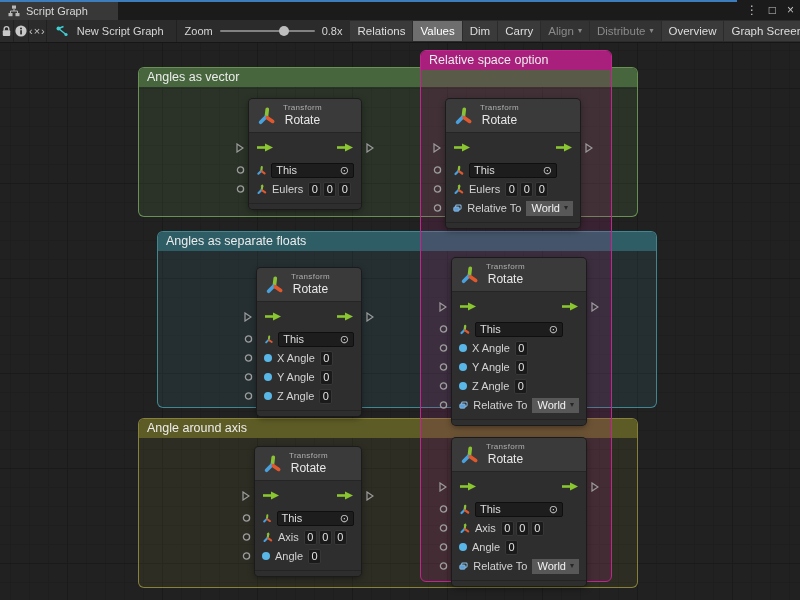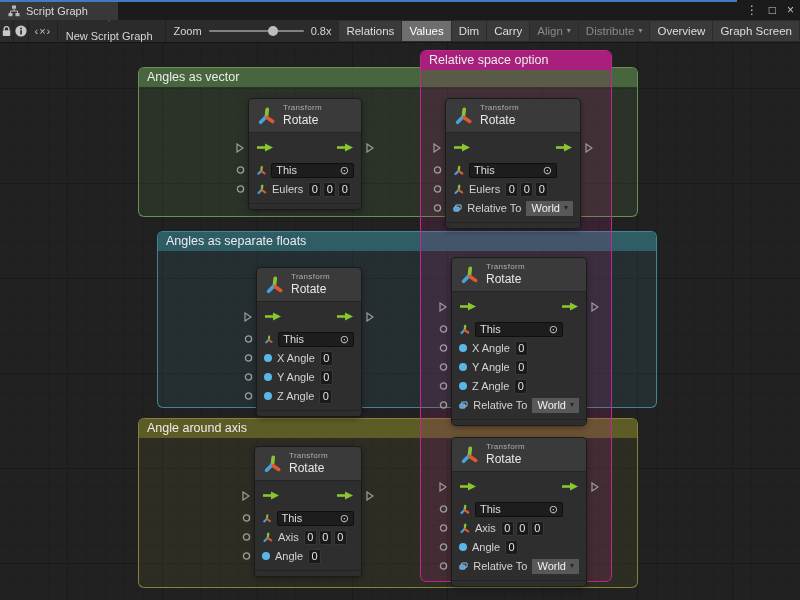--- a/index.html
+++ b/index.html
@@ -16,21 +16,21 @@
   .win-controls span { cursor:default; }
 
   
   .toolbar { height:23px; background:#2b2b2b; border-bottom:1px solid #161616;
     display:flex; align-items:center; flex-wrap:nowrap; white-space:nowrap;
     font-size:11px; color:#d6d6d6; }
   .seg { height:100%; display:flex; align-items:center; justify-content:center;
     border-right:1px solid #212121; }
   .seg-ic { width:28px; }
   .seg-code { width:64px; color:#c3c3c3; font-size:11px; letter-spacing:1px; }
-  .seg-name { padding:0 12px 0 8px; gap:8px;flex-direction:column; }
+  .seg-name { padding:0 12px 0 8px; gap:8px; }
   .seg-zoom { padding:12px 8px; gap:7px; border-right:none; }
   .slider { position:relative; width:95px; height:2px; background:#828282; border-radius:1px; }
   .slider-knob { position:absolute; left:68%; top:50%; transform:translate(-50%,-50%);
     width:10px; height:10px; border-radius:50%; background:#bdbdbd; }
   .tb-buttons { display:flex; height:100%; align-items:stretch; }
   .btn { display:flex; align-items:center; gap:4px; background:#3a3a3a; color:#dedede;
     padding:0 7px; margin:1px 1px 1px 0; font-size:11.5px; }
   .btn.active { background:#6e6e6e; color:#ffffff; }
   .btn.disabled { background:#333333; color:#8a8a8a; }
   .caret { font-size:8px; line-height:8px; }
@@ -56,21 +56,21 @@
   .g-teal   .group-header { background:#2e5d66; }
   .g-olive  { background:rgba(150,145,60,0.11); border-color:rgba(165,158,65,0.75); z-index:2; }
   .g-olive  .group-header { background:#5e5c26; }
   .g-pink   { background:rgba(180,40,130,0.17); border-color:#c2258d; z-index:5; }
   .g-pink   .group-header { background:#a81f7c; }
 
   
   .node { position:absolute; z-index:10; background:#2e2e2e; border-radius:4px;
     box-shadow:0 0 0 1px #1b1b1b, 0 2px 7px rgba(0,0,0,0.45); }
   .node-header { background:#3a3a3a; border-radius:4px 4px 0 0; border-bottom:1px solid #252525;
-    display:flex; align-items:center; gap:7px; padding:4px 10px 4px 7px; }
+    display:flex; align-items:center; gap:7px; padding:4px 10px 4px 7px;text-align:center; }
   .nh-titles { display:flex; flex-direction:column; line-height:1.25; }
   .nh-kind { font-size:8px; color:#aeaeae; letter-spacing:.3px; }
   .nh-title { font-size:12px; color:#e8e8e8; }
   .node-body { padding:3px 7px 4px; }
   .node-footer { height:6px; border-top:1px solid #242424; background:#2e2e2e;
     border-radius:0 0 4px 4px; }
   .row { position:relative; display:flex; align-items:center; gap:5px; height:18px;
     margin:1px 0; font-size:11px; color:#d2d2d2; }
   .row.flow { height:21px; justify-content:space-between; margin-bottom:3px; }
   .port-l { position:absolute; left:-20px; top:50%; transform:translateY(-50%); display:flex; }

